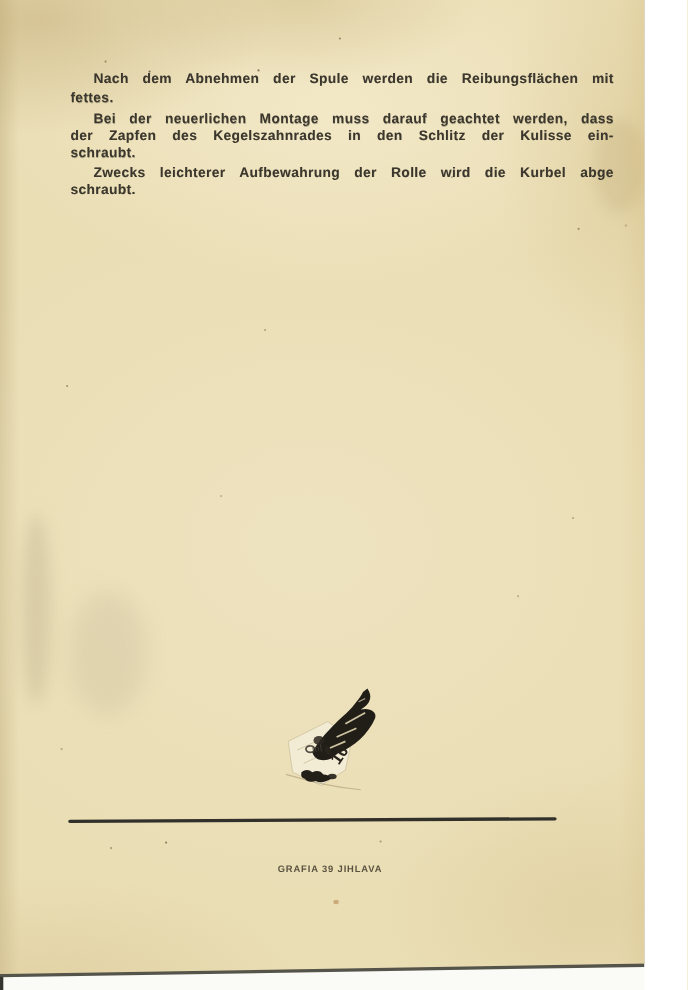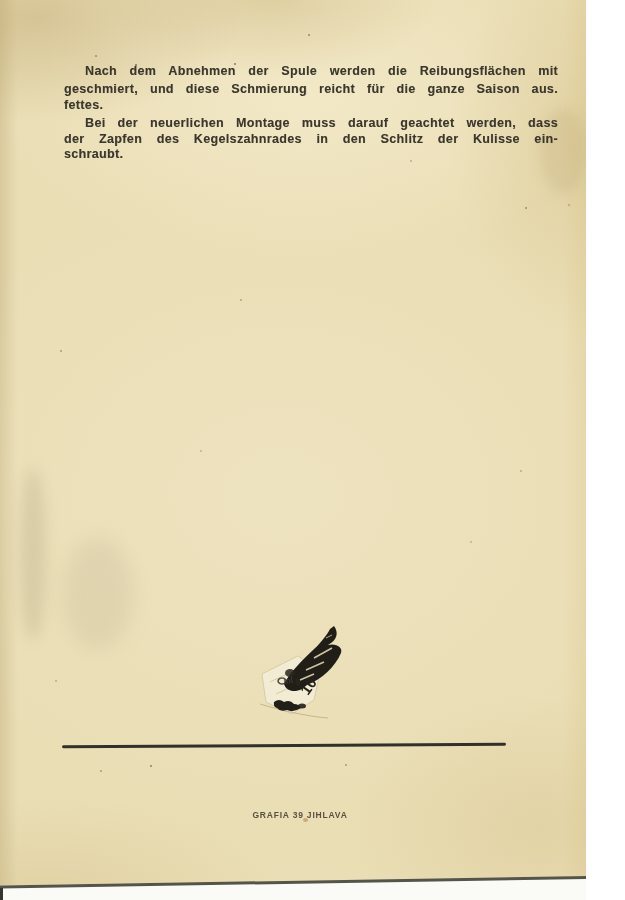--- a/index.html
+++ b/index.html
@@ -91,21 +91,21 @@
   .stamp { position:absolute; left:256px; top:618px; width:108px; height:108px; }
 
   
   .rule {
     position:absolute; left:62px; top:744px; width:444px; height:3px;
     background:#31302a; border-radius:1.5px; transform:rotate(-0.3deg);
   }
 
   
   .imprint {
-    position:absolute; left:0; top:810px; width:100%; box-sizing:border-box;
+    position:absolute; left:0; top:785px; width:100%; box-sizing:border-box;
     padding-left:14px; text-align:center;
     font-size:8.5px; line-height:10px; font-weight:700;
     letter-spacing:0.8px; color:#5a5240;
   }
   .dust-dot {
     position:absolute; left:303px; top:818px; width:5px; height:4px;
     border-radius:50%; background:rgba(196,158,106,0.8);
   }
 
   
@@ -127,26 +127,29 @@
     <div class="smudge-a"></div>
     <div class="smudge-b"></div>
     <div class="smudge-c"></div>
     <div class="specks"></div>
 
     <div class="text-block">
       <p class="para">
         <span class="line first">Nach dem Abnehmen der Spule werden die Reibungsflächen mit</span>
       </p>
       <p class="para">
-        <span class="line">geschmiert, und diese Schmierung reicht für die ganze Saison aus.</span>
         <span class="line last">fettes.</span>
       </p>
       <p class="para">
         <span class="line first">Bei der neuerlichen Montage muss darauf geachtet werden, dass</span>
         <span class="line">der Zapfen des Kegelszahnrades in den Schlitz der Kulisse ein-</span>
+        <span class="line last">schraubt.</span>
+      </p>
+      <p class="para">
+        <span class="line first">Zwecks leichterer Aufbewahrung der Rolle wird die Kurbel abge</span>
         <span class="line last">schraubt.</span>
       </p>
     </div>
 
     <div class="stamp">
       <svg width="108" height="108" viewBox="0 0 108 108" xmlns="http://www.w3.org/2000/svg">
 
         <path d="M6,56 L42,38 L64,54 L58,82 L36,96 L10,84 Z" fill="#f3ecd4" stroke="rgba(140,120,80,0.4)" stroke-width="0.6"></path>
         <path d="M4,86 C24,92 48,98 72,100" stroke="rgba(150,130,90,0.45)" stroke-width="1" fill="none"></path>
         <path d="M14,64 L40,52 M20,76 L46,64" stroke="rgba(160,140,100,0.5)" stroke-width="0.7" fill="none"></path>

